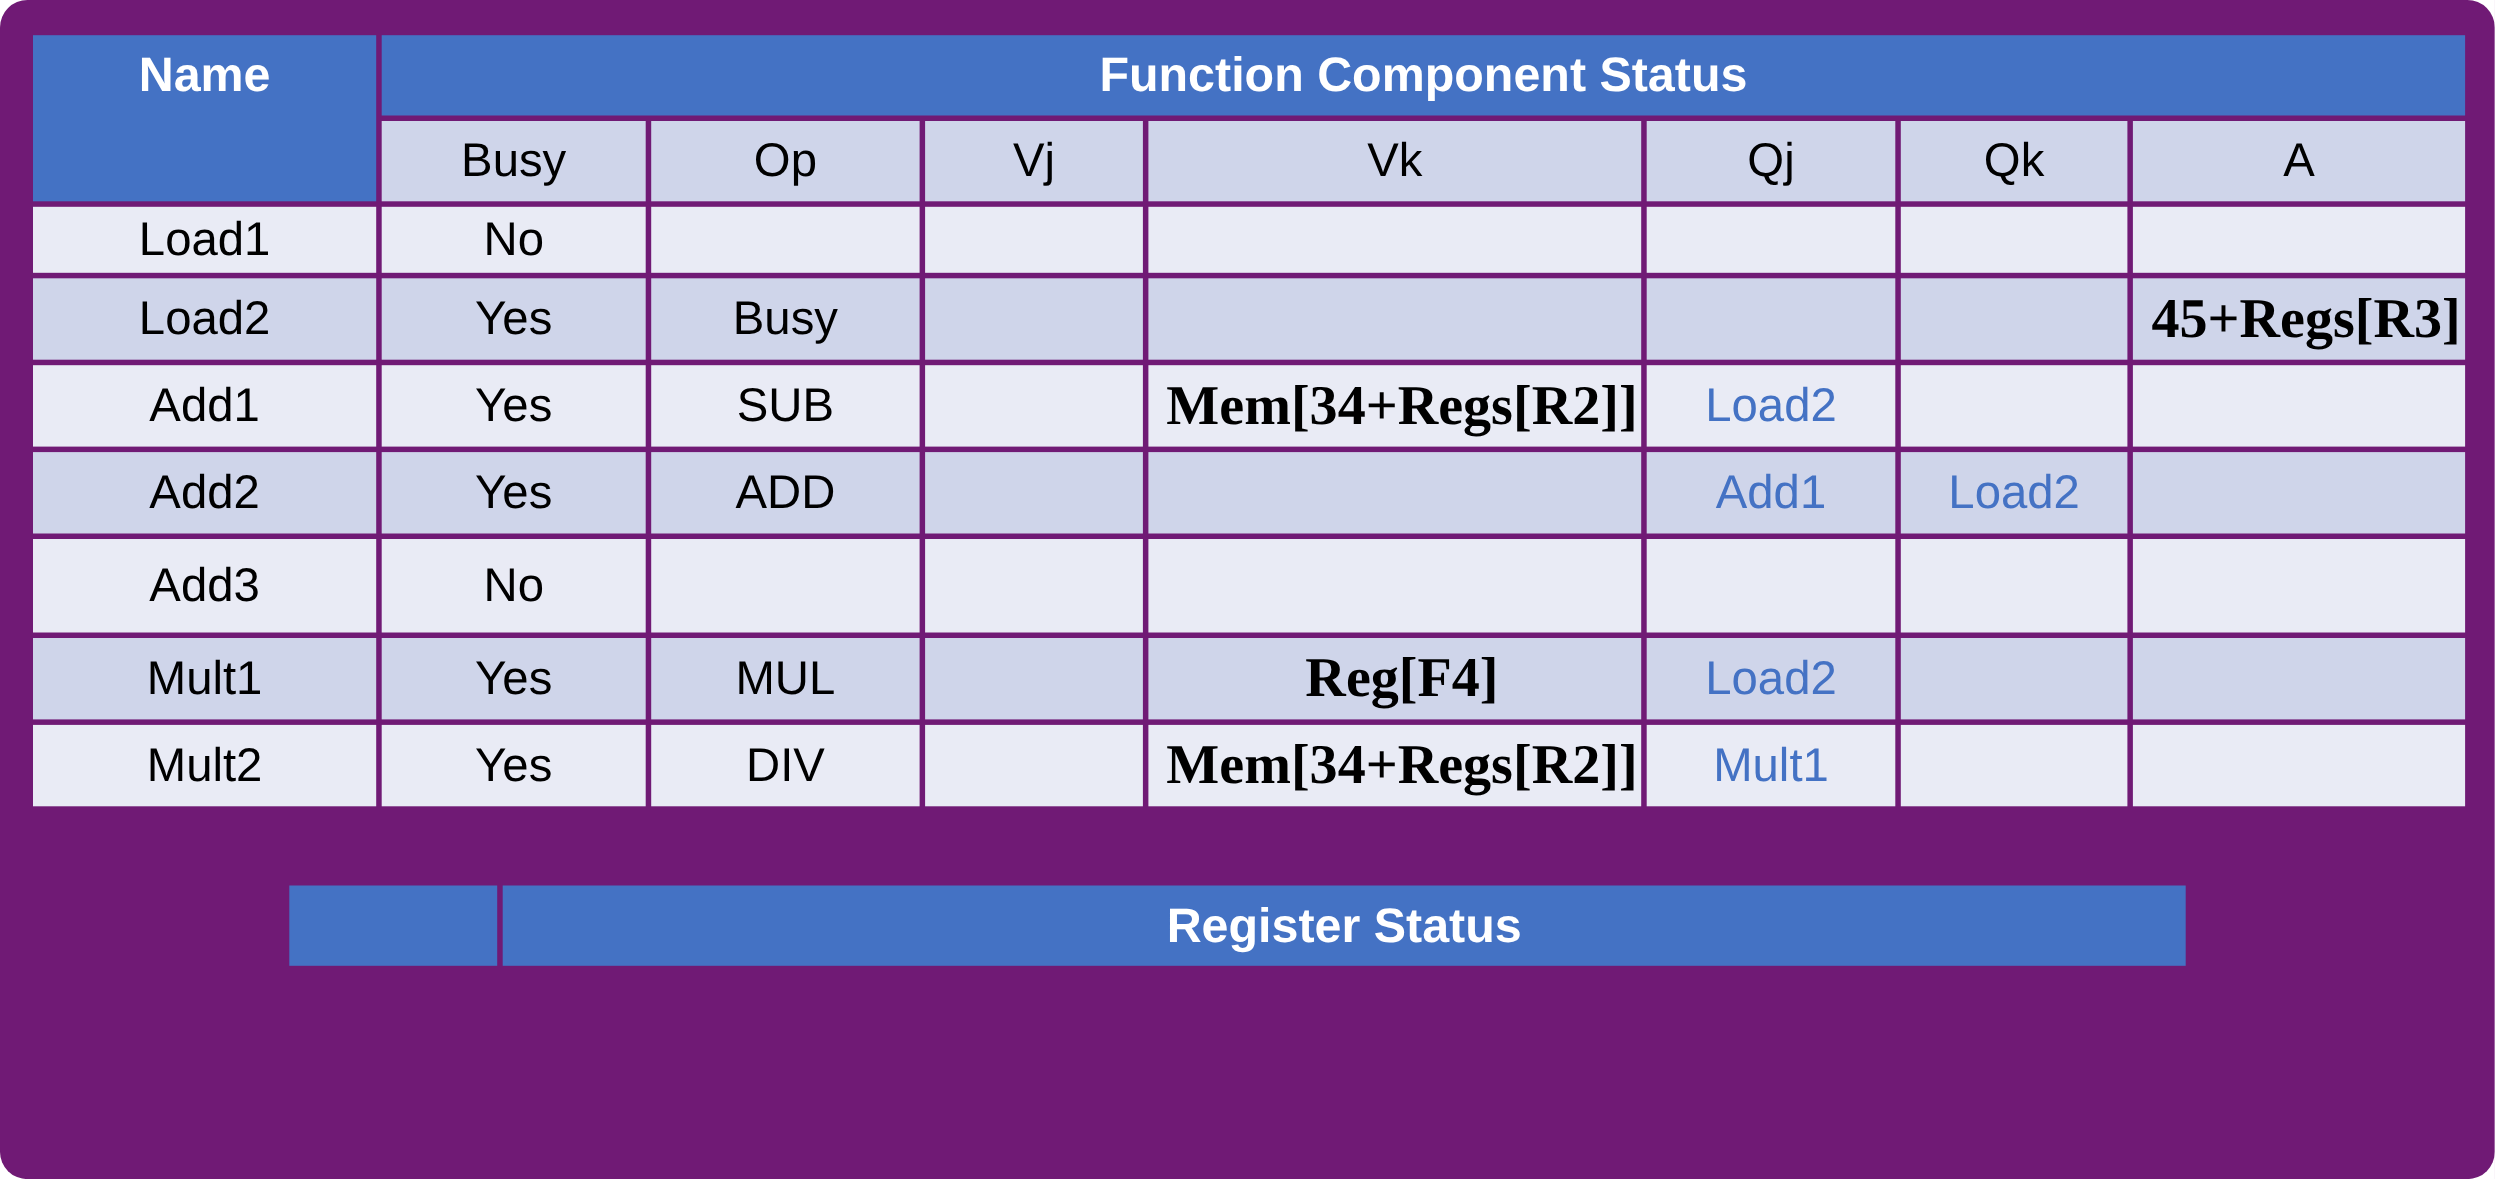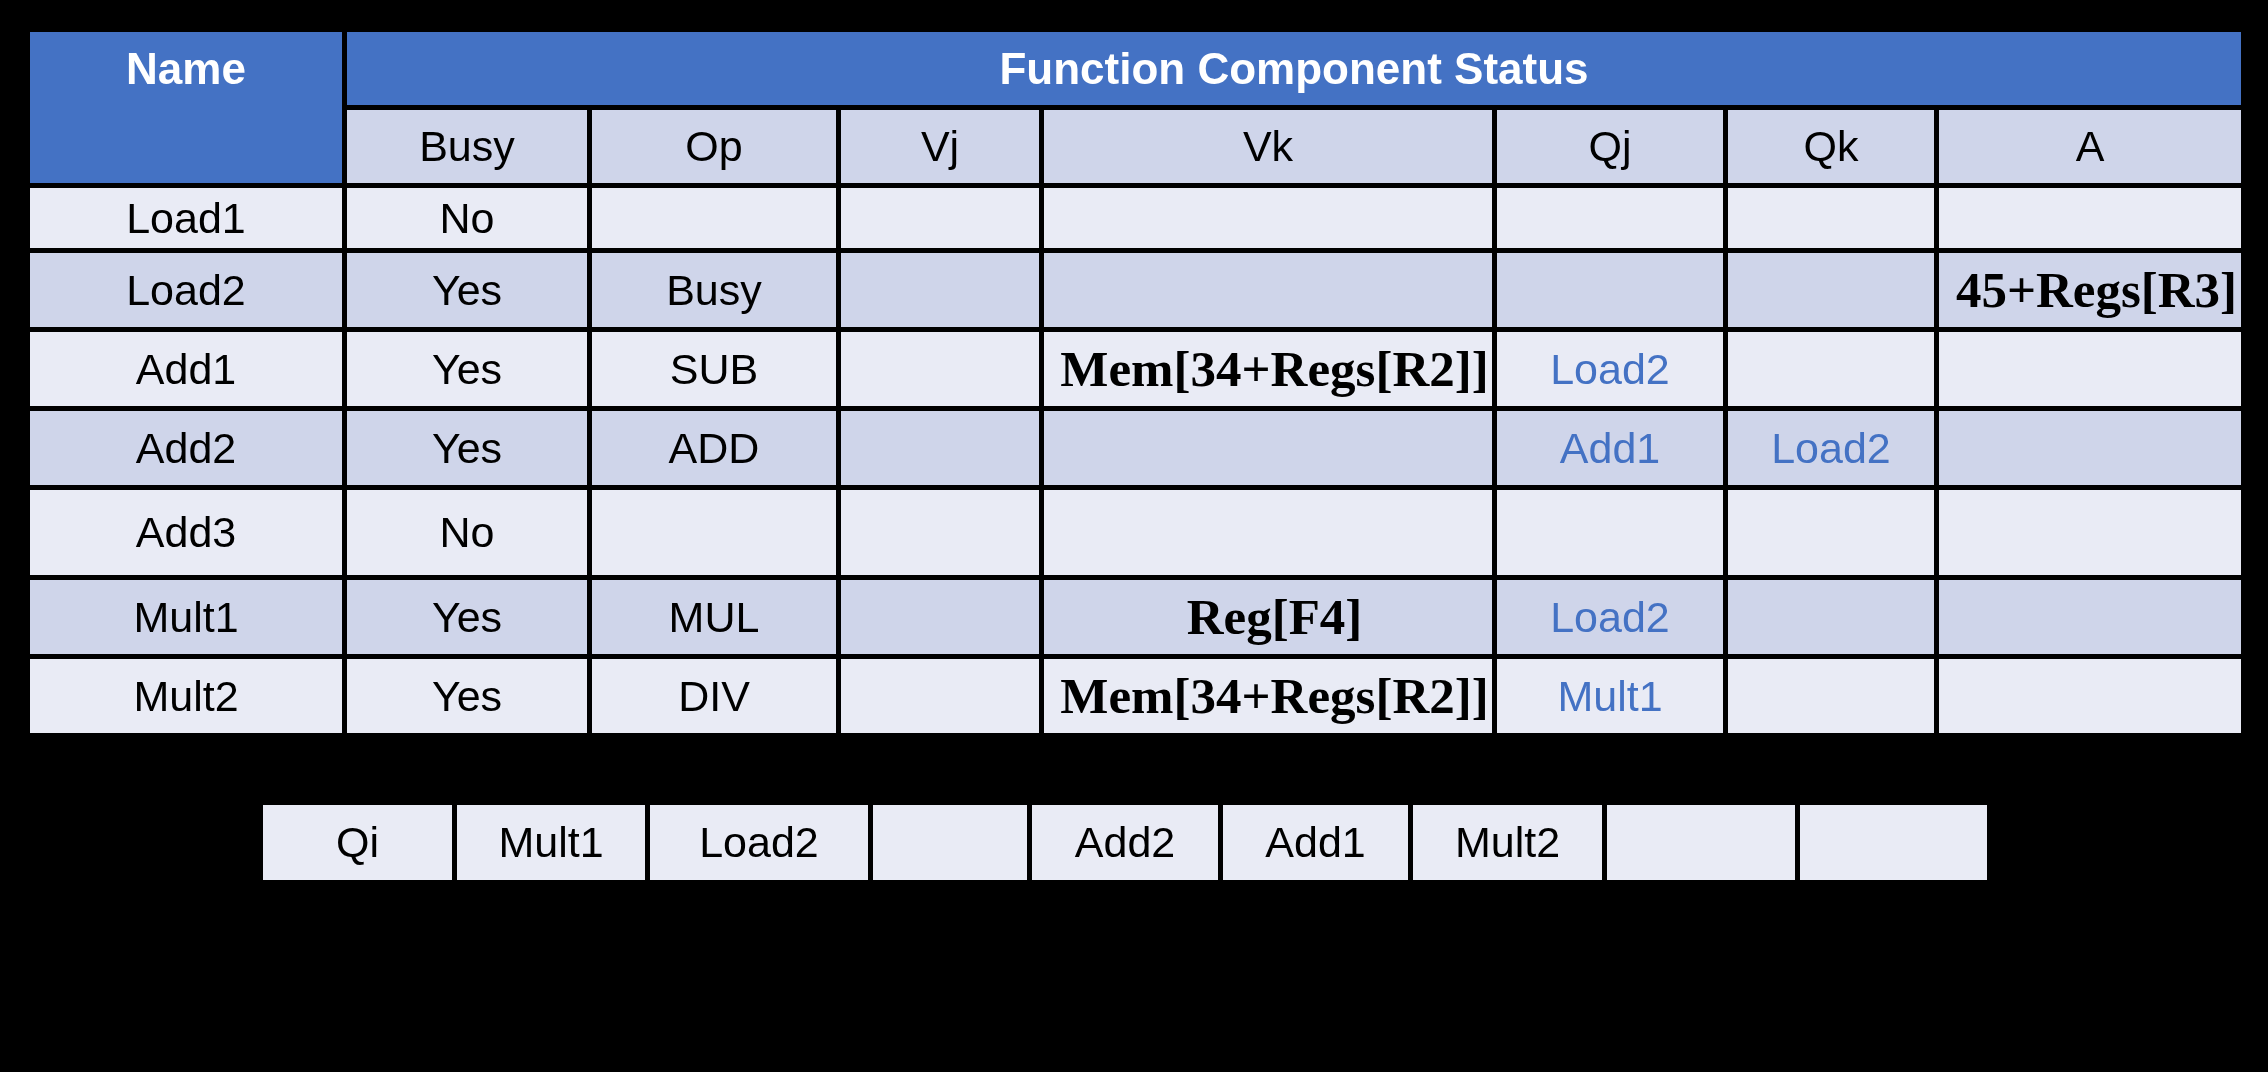--- a/index.html
+++ b/index.html
@@ -2,22 +2,23 @@
 <html><head>
 <meta charset="utf-8">
 <style>
   * { margin: 0; padding: 0; box-sizing: border-box; }
   html, body { background: #ffffff; }
   body { font-family: "Liberation Sans", sans-serif; }
   .canvas {
     position: relative;
     width: 2268px;
     height: 1072px;
-    background: #000000;
+    background: #701a75;
     overflow: hidden;
+    border-radius: 25px;
   }
   table {
     position: absolute;
     border-collapse: separate;
     border-spacing: 5px;
     table-layout: fixed;
   }
   td {
     text-align: center;
     vertical-align: middle;
@@ -162,27 +163,20 @@
         <col style="width:188px">
         <col style="width:218px">
         <col style="width:154px">
       <col style="width:186px">
         <col style="width:185px">
         <col style="width:189px">
         <col style="width:188px">
       <col style="width:187px">
     </colgroup>
     <tbody>
-    <tr class="light" style="height:75px">
-      <td>Qi</td>
-      <td>Mult1</td>
-      <td>Load2</td>
-      <td></td>
-      <td>Add2</td>
-      <td>Add1</td>
-      <td>Mult2</td>
-      <td></td>
-      <td></td>
+        <tr style="height:73px">
+      <td class="hdr"></td>
+      <td colspan="8" class="hdr">Register Status</td>
     </tr>
   </tbody>
     </table>
 
 </div>
 
 </body></html>

